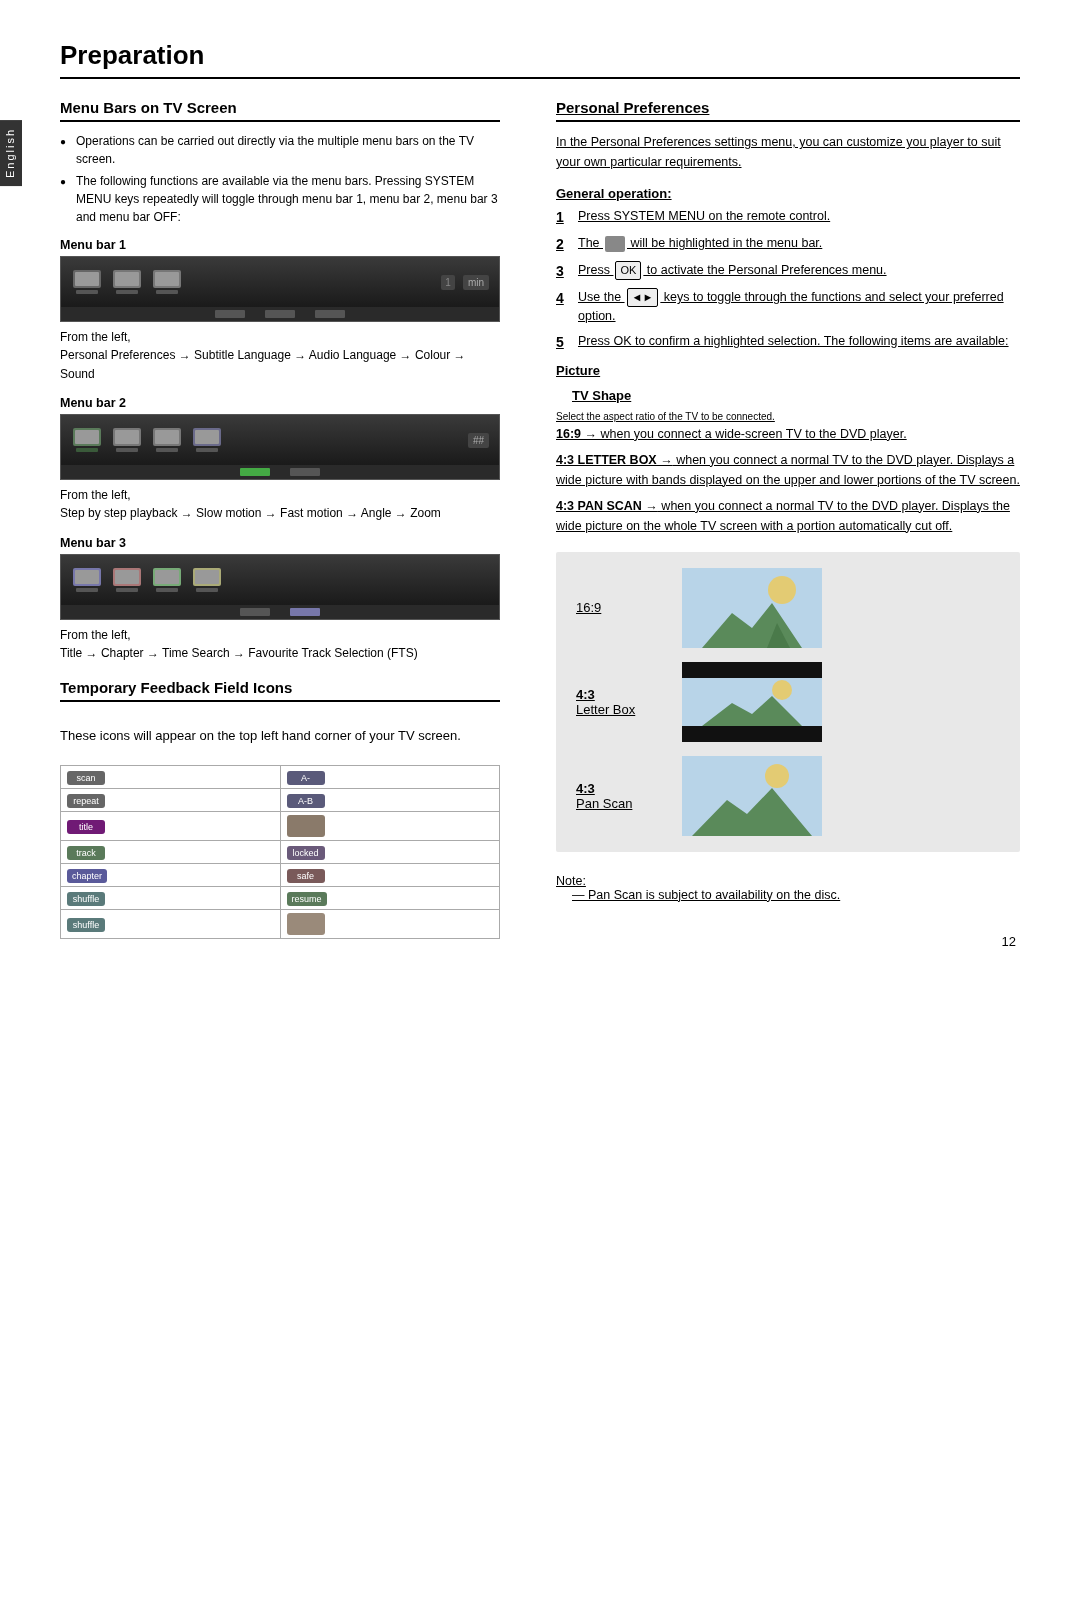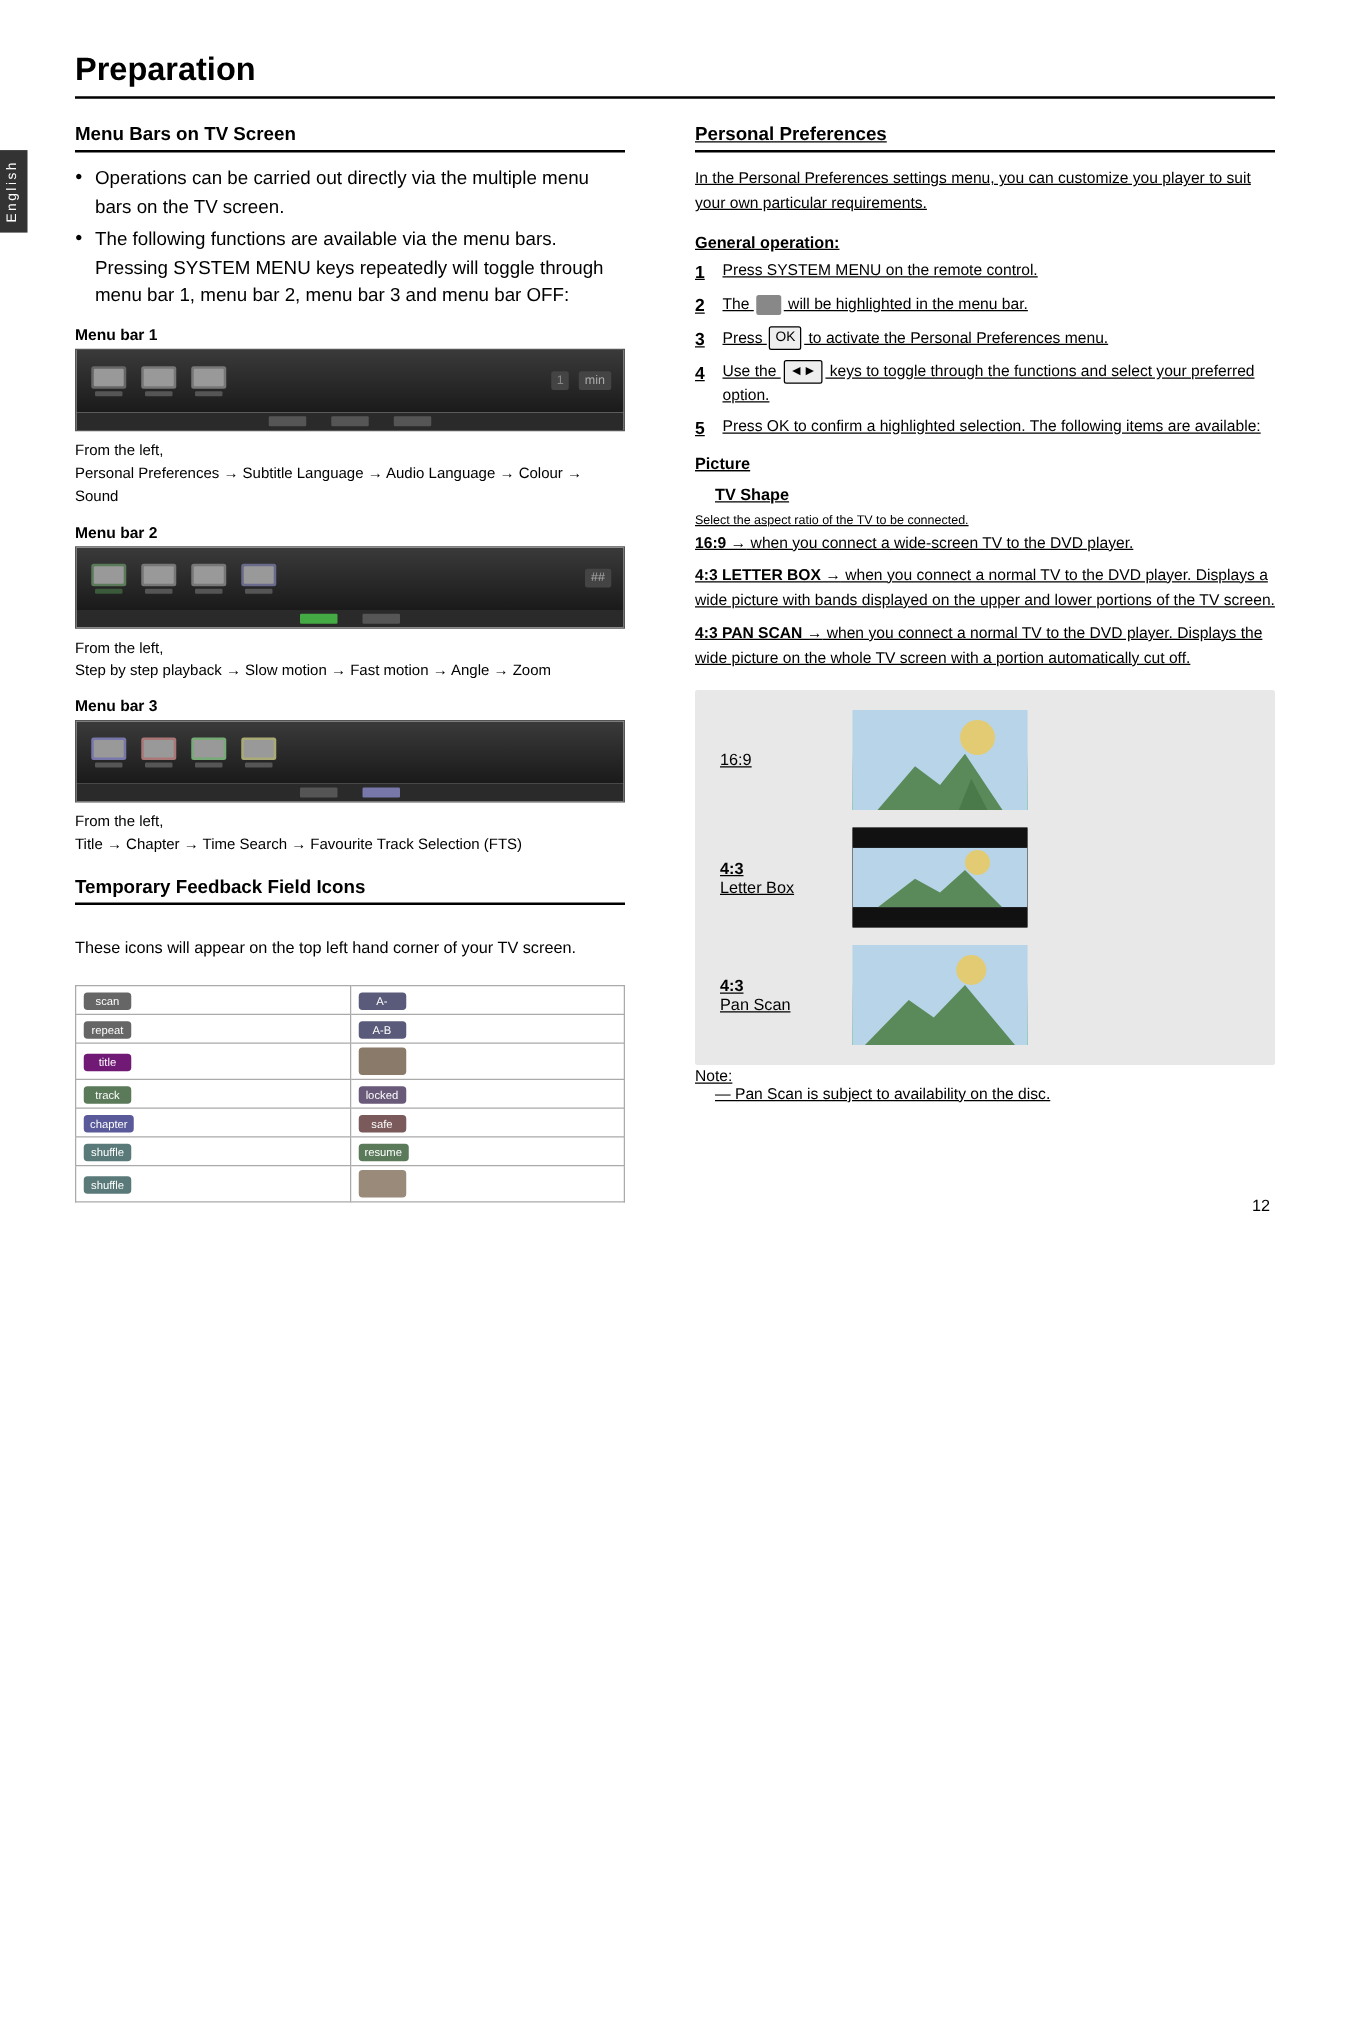--- a/index.html
+++ b/index.html
@@ -75,21 +75,21 @@
     
     .bullet-list {
       list-style: none;
       padding: 0;
       margin-bottom: 10px;
     }
     .bullet-list li {
       padding-left: 16px;
       position: relative;
       margin-bottom: 4px;
-      font-size: 15px;
+      font-size: 12px;
       line-height: 1.5;
     }
     .bullet-list li::before {
       content: '●';
       position: absolute;
       left: 0;
       font-size: 10px;
       top: 2px;
     }
     
@@ -217,21 +217,21 @@
     }
     
     .tv-thumb-43ps {
       background: linear-gradient(to bottom, #b8d4e8 35%, #8ab0c8 58%, #6a9 78%, #3a7 100%);
       display: flex;
       align-items: flex-end;
       justify-content: center;
     }
     
     .note-section {
-      margin-top: 2px;
+      margin-top: 22px;
       font-size: 12.5px;
     }
     .note-dash {
       margin-left: 16px;
     }
     
     .page-number {
       position: absolute;
       bottom: 30px;
       right: 64px;

